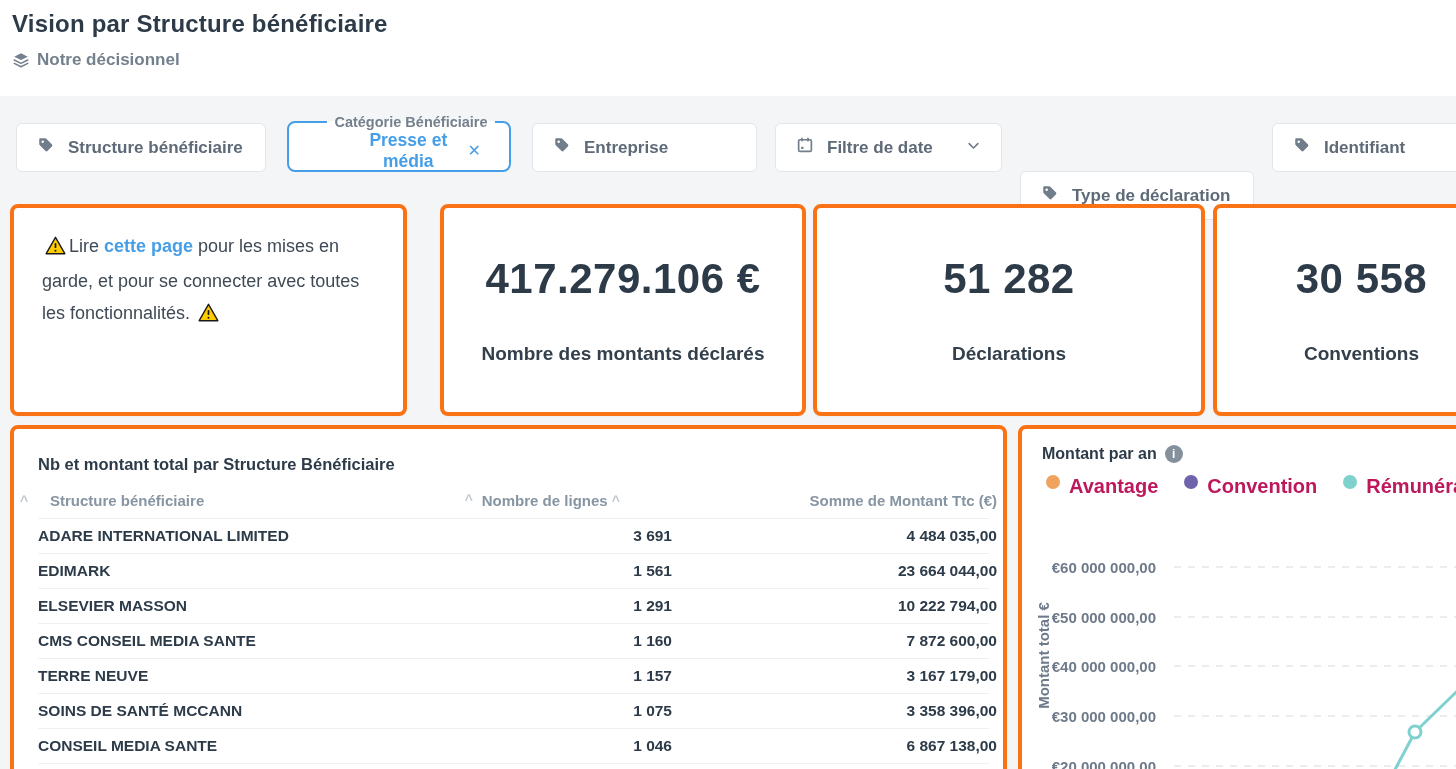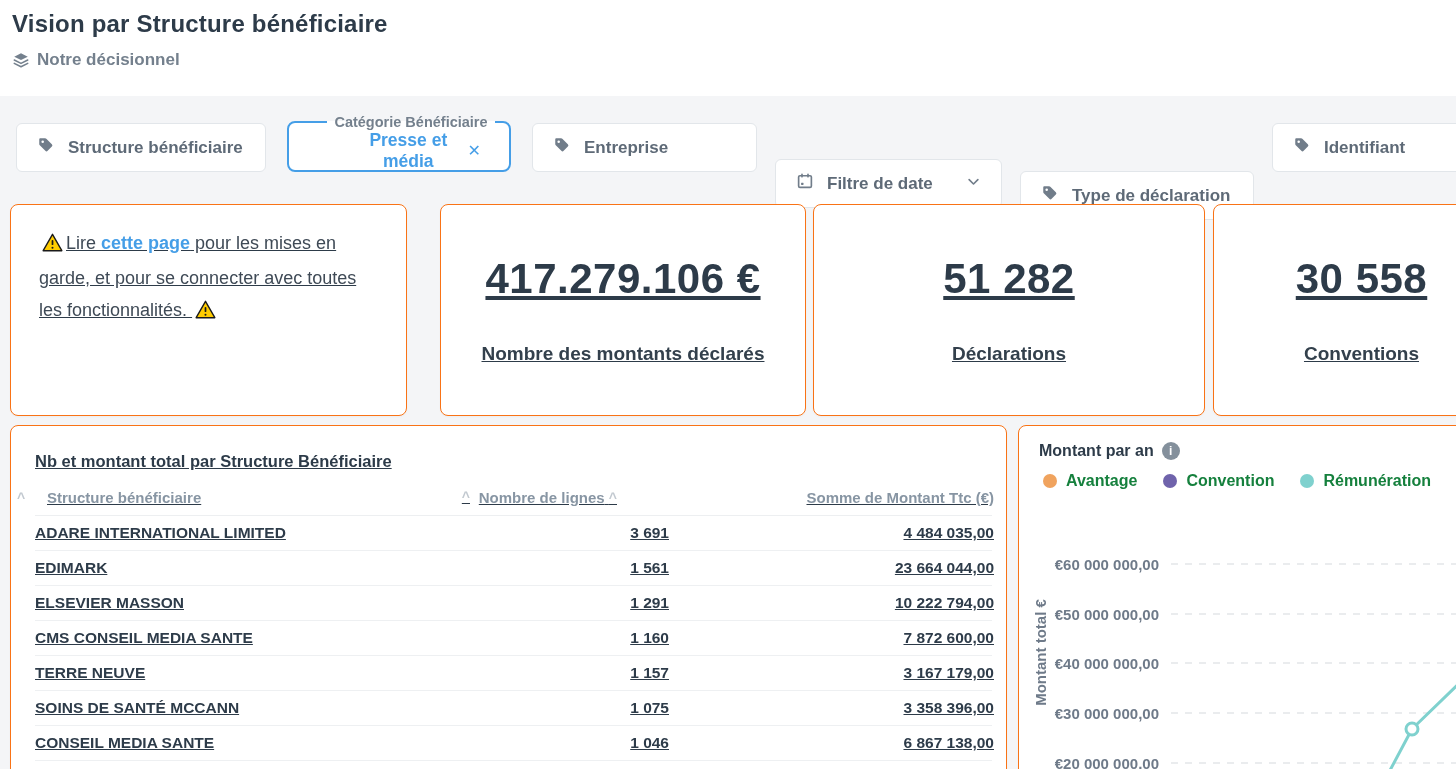--- a/index.html
+++ b/index.html
@@ -25,21 +25,21 @@
   .chip-active {
     position:absolute; top:-9px; height:58px; background:#fff;
     border:2px solid #459ee7; border-radius:8px;
   }
   .chip-active legend { margin-left:12px; padding:0 7px; font-size:14.5px; font-weight:600; color:#74808d; }
   .chip-active .val-row { display:flex; align-items:center; justify-content:space-between; padding:0 28px 6px 16px;margin-left:44px; }
   .chip-active .val { color:#459ee7; font-size:17.5px; font-weight:700; }
   .chip-active .close { color:#459ee7; font-size:16px; font-weight:700; cursor:pointer; line-height:1; }
 
   
-  .card { position:absolute; background:#fff; border:1px solid #f97316; border-radius:8px; box-shadow:0 1px 2px rgba(0,0,0,.03);text-decoration:underline; }
+  .card { position:absolute; background:#fff; border:4px solid #f97316; border-radius:8px; box-shadow:0 1px 2px rgba(0,0,0,.03); }
   .kpi-card { top:204px; height:212px; display:flex; flex-direction:column; align-items:center; justify-content:center;gap:36px; }
   .kpi-value { font-size:42px; font-weight:700; color:#2d3b49; letter-spacing:.5px; }
   .kpi-label { font-size:19px; font-weight:600; color:#33404c; margin-top:4px; }
   .warn-card { top:204px; left:10px; width:397px; height:212px; padding:22px 28px; }
   .warn-text { font-size:18px; line-height:32px; color:#3f4a56; }
   .warn-text a { color:#459ee7; font-weight:700; text-decoration:none; cursor:pointer; }
   .warn-ico { display:inline-block; vertical-align:-3px; margin:0 3px; }
 
   
   .table-card { top:425px; left:10px; width:997px; height:364px; padding:18px 14px 0 24px; }
@@ -56,21 +56,21 @@
           border-bottom:1px solid #eef0f2; font-size:15.5px; font-weight:600; color:#2d3b49; cursor:pointer; }
   .trow .c2, .trow .c3 { text-align:right; }
 
   
   .chart-card { top:425px; left:1018px; width:460px; height:364px; overflow:hidden; }
   .chart-title-row { position:absolute; top:16px; left:20px; display:flex; align-items:center; gap:8px; z-index:2;
                      font-size:16px; font-weight:600; color:#2d3b49; }
   .info-ico { width:18px; height:18px; border-radius:50%; background:#84909c; color:#fff; font-size:12px; font-weight:700;
               display:flex; align-items:center; justify-content:center; font-style:normal; cursor:pointer; }
   .legend-row { position:absolute; top:46px; left:24px; display:flex; align-items:center; gap:26px; z-index:2; }
-  .legend-item { display:flex; align-items:center; gap:9px; font-size:16px; font-weight:700; color:#15803d; cursor:pointer; }
+  .legend-item { display:flex; gap:9px; font-size:20px; font-weight:700; color:#be185d; cursor:pointer; }
   .legend-dot { width:14px; height:14px; border-radius:50%; }
   .ylab { position:absolute; left:-44px; top:218px; width:130px; text-align:center;
           transform:rotate(-90deg); font-size:15px; font-weight:700; color:#6e7a89; }
   .ytick { position:absolute; width:105px; text-align:right; right:318px;
            font-size:15px; font-weight:600; color:#6e7a89; transform:translateY(-50%); white-space:nowrap; }
   .chart-svg { position:absolute; top:0; left:0; }
 </style>
 </head>
 <body>
 
@@ -105,21 +105,21 @@
   </fieldset>
 
   <div class="chip" style="left:532px; width:225px;">
     <span><svg width="18" height="18" viewBox="0 0 24 24">
           <path fill="#717d8a" d="M4.5 3h6.3c.6 0 1.2.25 1.6.66l7.4 7.4a2.2 2.2 0 010 3.1l-5.6 5.6a2.2 2.2 0 01-3.1 0l-7.4-7.4A2.2 2.2 0 013 10.8V4.5C3 3.67 3.67 3 4.5 3z"></path>
           <circle cx="7.6" cy="7.6" r="1.7" fill="#fff"></circle>
         </svg></span>
     <span>Entreprise</span>
   </div>
 
-  <div class="chip" style="left:775px; width:227px;margin-top:36px;">
+  <div class="chip" style="left:775px; width:227px;">
     <span><svg width="18" height="18" viewBox="0 0 24 24" fill="none" stroke="#717d8a" stroke-width="2.2" stroke-linecap="round" stroke-linejoin="round">
           <rect x="3.5" y="5" width="17" height="15.5" rx="1.8"></rect>
           <path d="M8 3v3.4M16 3v3.4"></path>
           <rect x="6.8" y="14.2" width="3.2" height="3.2" rx=".6" fill="#717d8a" stroke="none"></rect>
         </svg></span>
     <span>Filtre de date</span>
     <span class="chev"><svg width="15" height="15" viewBox="0 0 24 24" fill="none" stroke="#717d8a" stroke-width="2.6" stroke-linecap="round" stroke-linejoin="round">
           <path d="M5 9l7 7 7-7"></path>
         </svg></span>
   </div>

